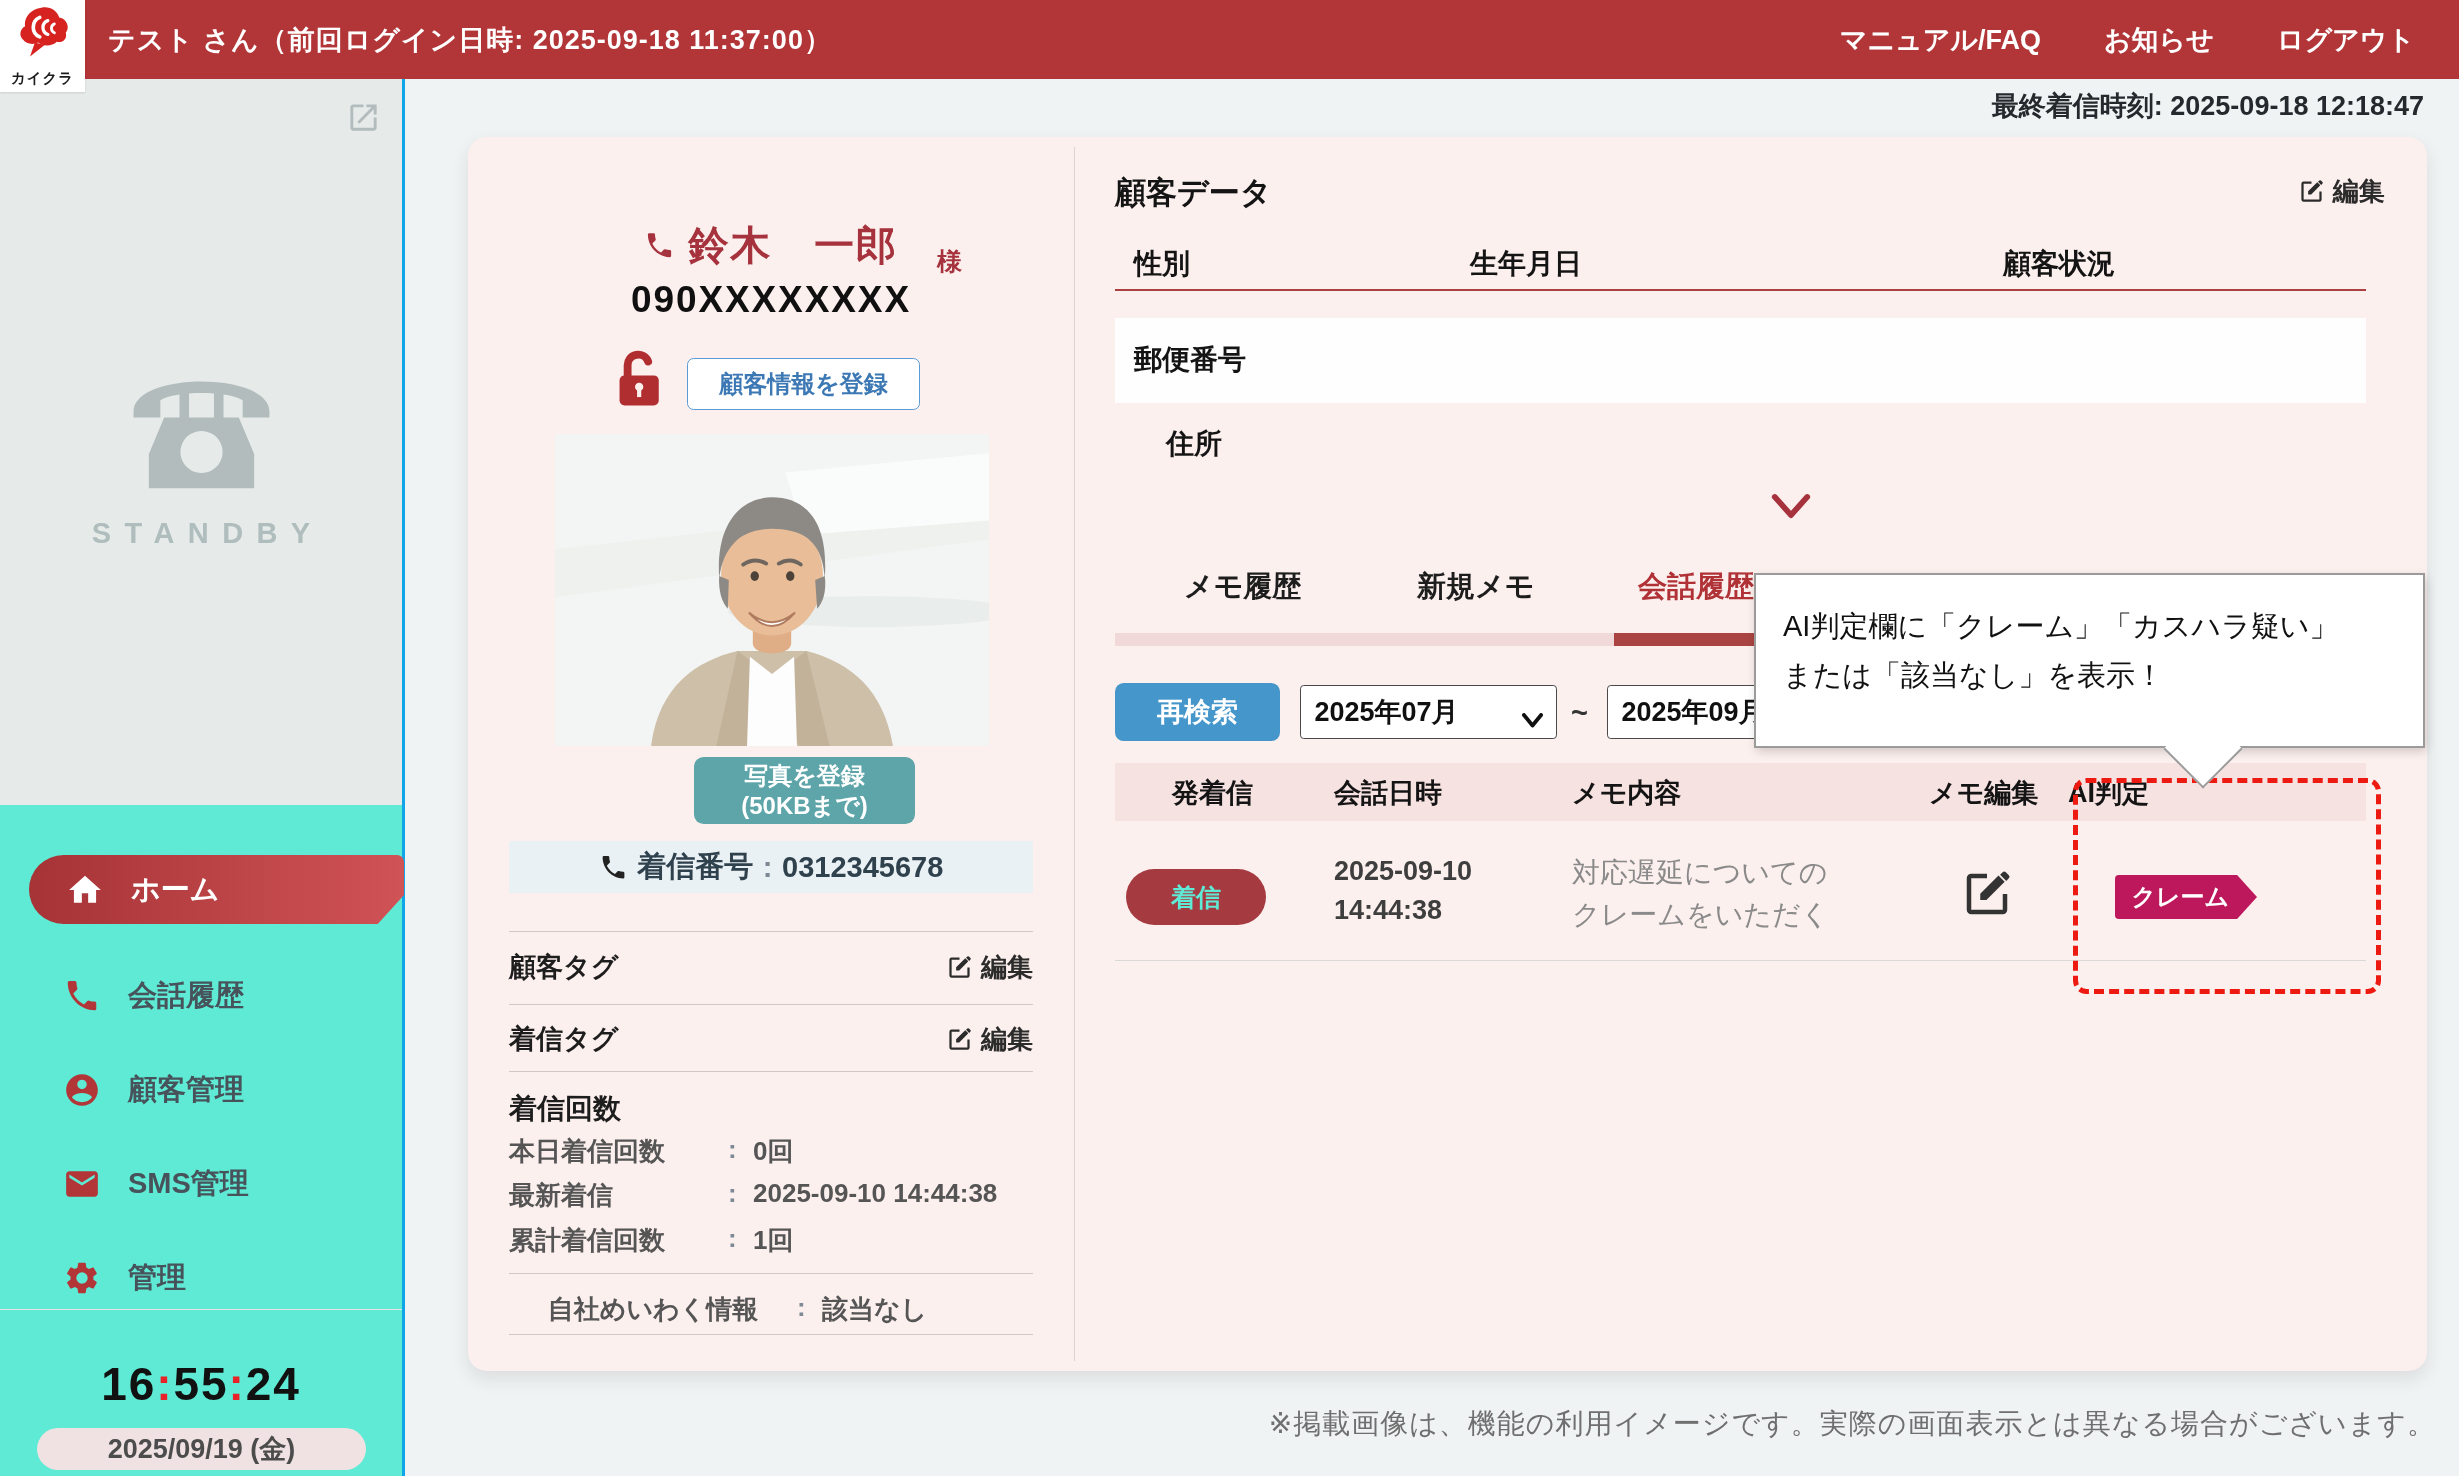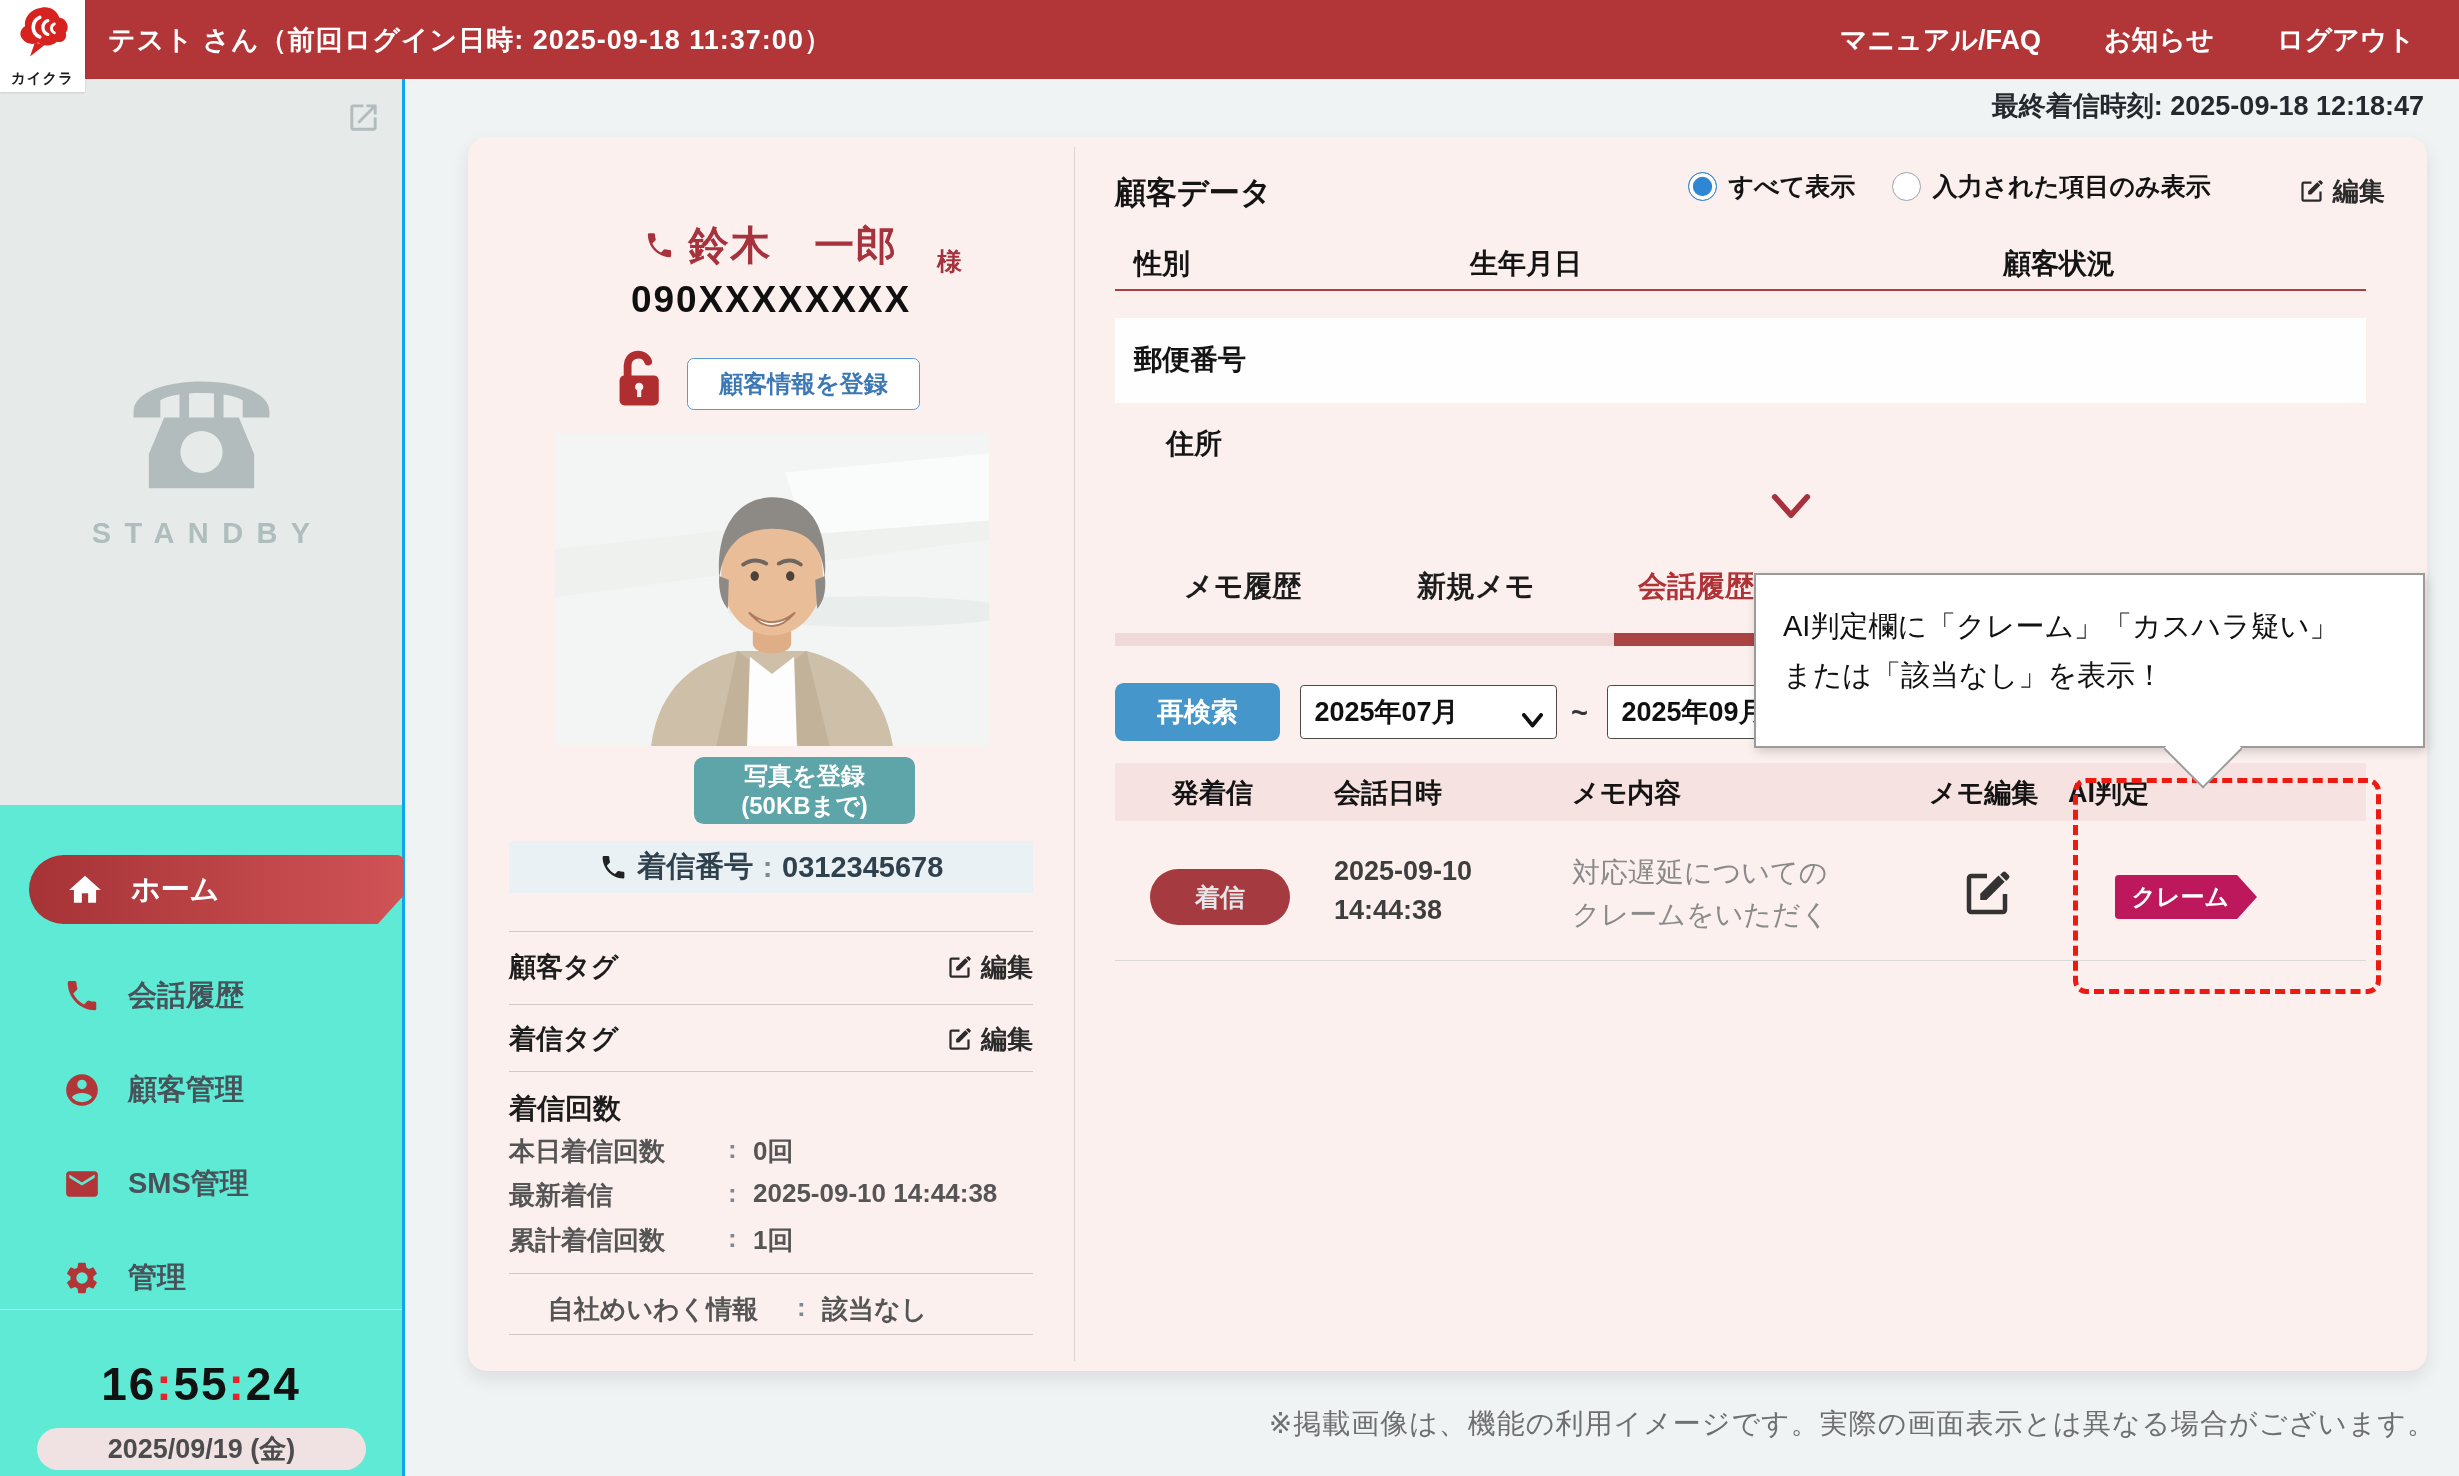--- a/index.html
+++ b/index.html
@@ -69,21 +69,21 @@
   .tab{position:absolute;top:430px;font-size:29px;font-weight:bold;color:#1d1d1d;cursor:pointer;}
   .tab.active{color:#b03136;}
   .tab-bar{position:absolute;left:647px;top:496px;width:1251px;height:12.5px;background:#f0d9d8;}
   .tab-bar-active{position:absolute;left:1146px;top:496px;width:202px;height:12.5px;background:#a94442;}
   .search-btn{position:absolute;left:647px;top:546px;width:165px;height:58px;background:#4596cb;border-radius:8.6px;display:flex;align-items:center;justify-content:center;font-size:27px;font-weight:bold;color:#fff;cursor:pointer;}
   .sel-box{position:absolute;top:548px;height:54px;background:#fff;border:1.9px solid #4a4a4a;border-radius:3.8px;box-sizing:border-box;display:flex;align-items:center;padding:0 13.4px;font-size:27px;font-weight:bold;color:#101010;cursor:pointer;}
   .sel-box .chev{margin-left:auto;width:21px;height:15.4px;color:#101010;}
   .tilde{position:absolute;left:1103px;top:559px;font-size:29px;font-weight:bold;color:#333;}
   .tbl-head{position:absolute;left:647px;top:626px;width:1251px;height:58px;background:#f6e2e0;}
   .th{position:absolute;top:638px;font-size:27px;font-weight:bold;color:#141414;}
-  .dir-badge{position:absolute;left:682px;top:732px;width:140px;height:56px;background:#a53a40;border-radius:28px;display:flex;align-items:center;justify-content:center;font-size:25px;font-weight:bold;color:#e5e5e5;}
+  .dir-badge{position:absolute;left:658px;top:732px;width:140px;height:56px;background:#a53a40;border-radius:28px;display:flex;align-items:center;justify-content:center;font-size:25px;font-weight:bold;color:#5eead4;}
   .cell-dt{position:absolute;left:866px;top:715px;font-size:27px;font-weight:bold;color:#3e3e3e;line-height:1.45;}
   .cell-memo{position:absolute;left:1104px;top:715px;font-size:28px;color:#8a8a8a;line-height:1.5;}
   .memo-edit-ic{position:absolute;left:1492px;top:730px;width:54px;height:54px;color:#333;cursor:pointer;}
   .ai-badge{position:absolute;left:1647px;top:738px;width:142px;height:44px;background:#be185d;clip-path:polygon(0 0,86% 0,100% 50%,86% 100%,0 100%);display:flex;align-items:center;justify-content:center;padding-right:11.5px;box-sizing:border-box;font-size:24px;font-weight:bold;color:#fff;border-radius:3.8px;}
   .row-sep{position:absolute;left:647px;top:823px;width:1251px;border-top:1px solid #d9d9d9;}
   .dashed-box{position:absolute;left:1605px;top:641px;width:298px;height:206px;border:5.8px dashed #ec1a10;border-radius:13.4px;z-index:6;}
   .tooltip{position:absolute;left:1286px;top:436px;width:671px;height:175px;background:#fff;border:2.9px solid #9b9b9b;box-shadow:1.9px 3.8px 9.6px rgba(0,0,0,.18);z-index:10;box-sizing:border-box;padding:27px 25px 0 27px;font-size:29px;color:#111;line-height:1.7;}
   .tooltip .tail{position:absolute;left:419px;top:146px;width:54px;height:54px;background:#fff;border-right:2.9px solid #9b9b9b;border-bottom:2.9px solid #9b9b9b;transform:rotate(45deg);}
   .disclaimer{position:absolute;right:23px;top:1405px;font-size:28px;color:#6f6f6f;letter-spacing:1px;}
 </style>
@@ -293,30 +293,20 @@
   <div class="hsep" style="top:1136px;"></div>
   <div class="stat-row" style="top:1155px;">
     <span class="sl" style="width:288px;text-align:center;">自社めいわく情報</span>
       <span class="sc">:</span>
       <span>該当なし</span>
   </div>
   <div class="hsep" style="top:1197px;"></div>
 
   <div class="panel-title">顧客データ</div>
 
-  <div class="radio-group">
-    <span class="radio-opt">
-      <span class="radio sel"></span>
-      <span class="radio-lbl">すべて表示</span>
-    </span>
-    <span class="radio-opt">
-      <span class="radio"></span>
-      <span class="radio-lbl">入力された項目のみ表示</span>
-    </span>
-  </div>
 
   <span class="edit-link edit-top">
     <span class="ic">
       <svg viewBox="0 0 24 24" width="27" height="27" fill="currentColor">
           <path d="M19 19H5V5h7V3H5a2 2 0 0 0-2 2v14a2 2 0 0 0 2 2h14a2 2 0 0 0 2-2v-7h-2v7z"></path>
           <path d="M21.7 5.04a1 1 0 0 0 0-1.41L20.37 2.3a1 1 0 0 0-1.41 0l-1.13 1.13 2.75 2.75 1.12-1.14zM9 11.88v2.75h2.75l8.1-8.1-2.75-2.75L9 11.88z"></path>
         </svg>
     </span>
     <span>編集</span>
   </span>

